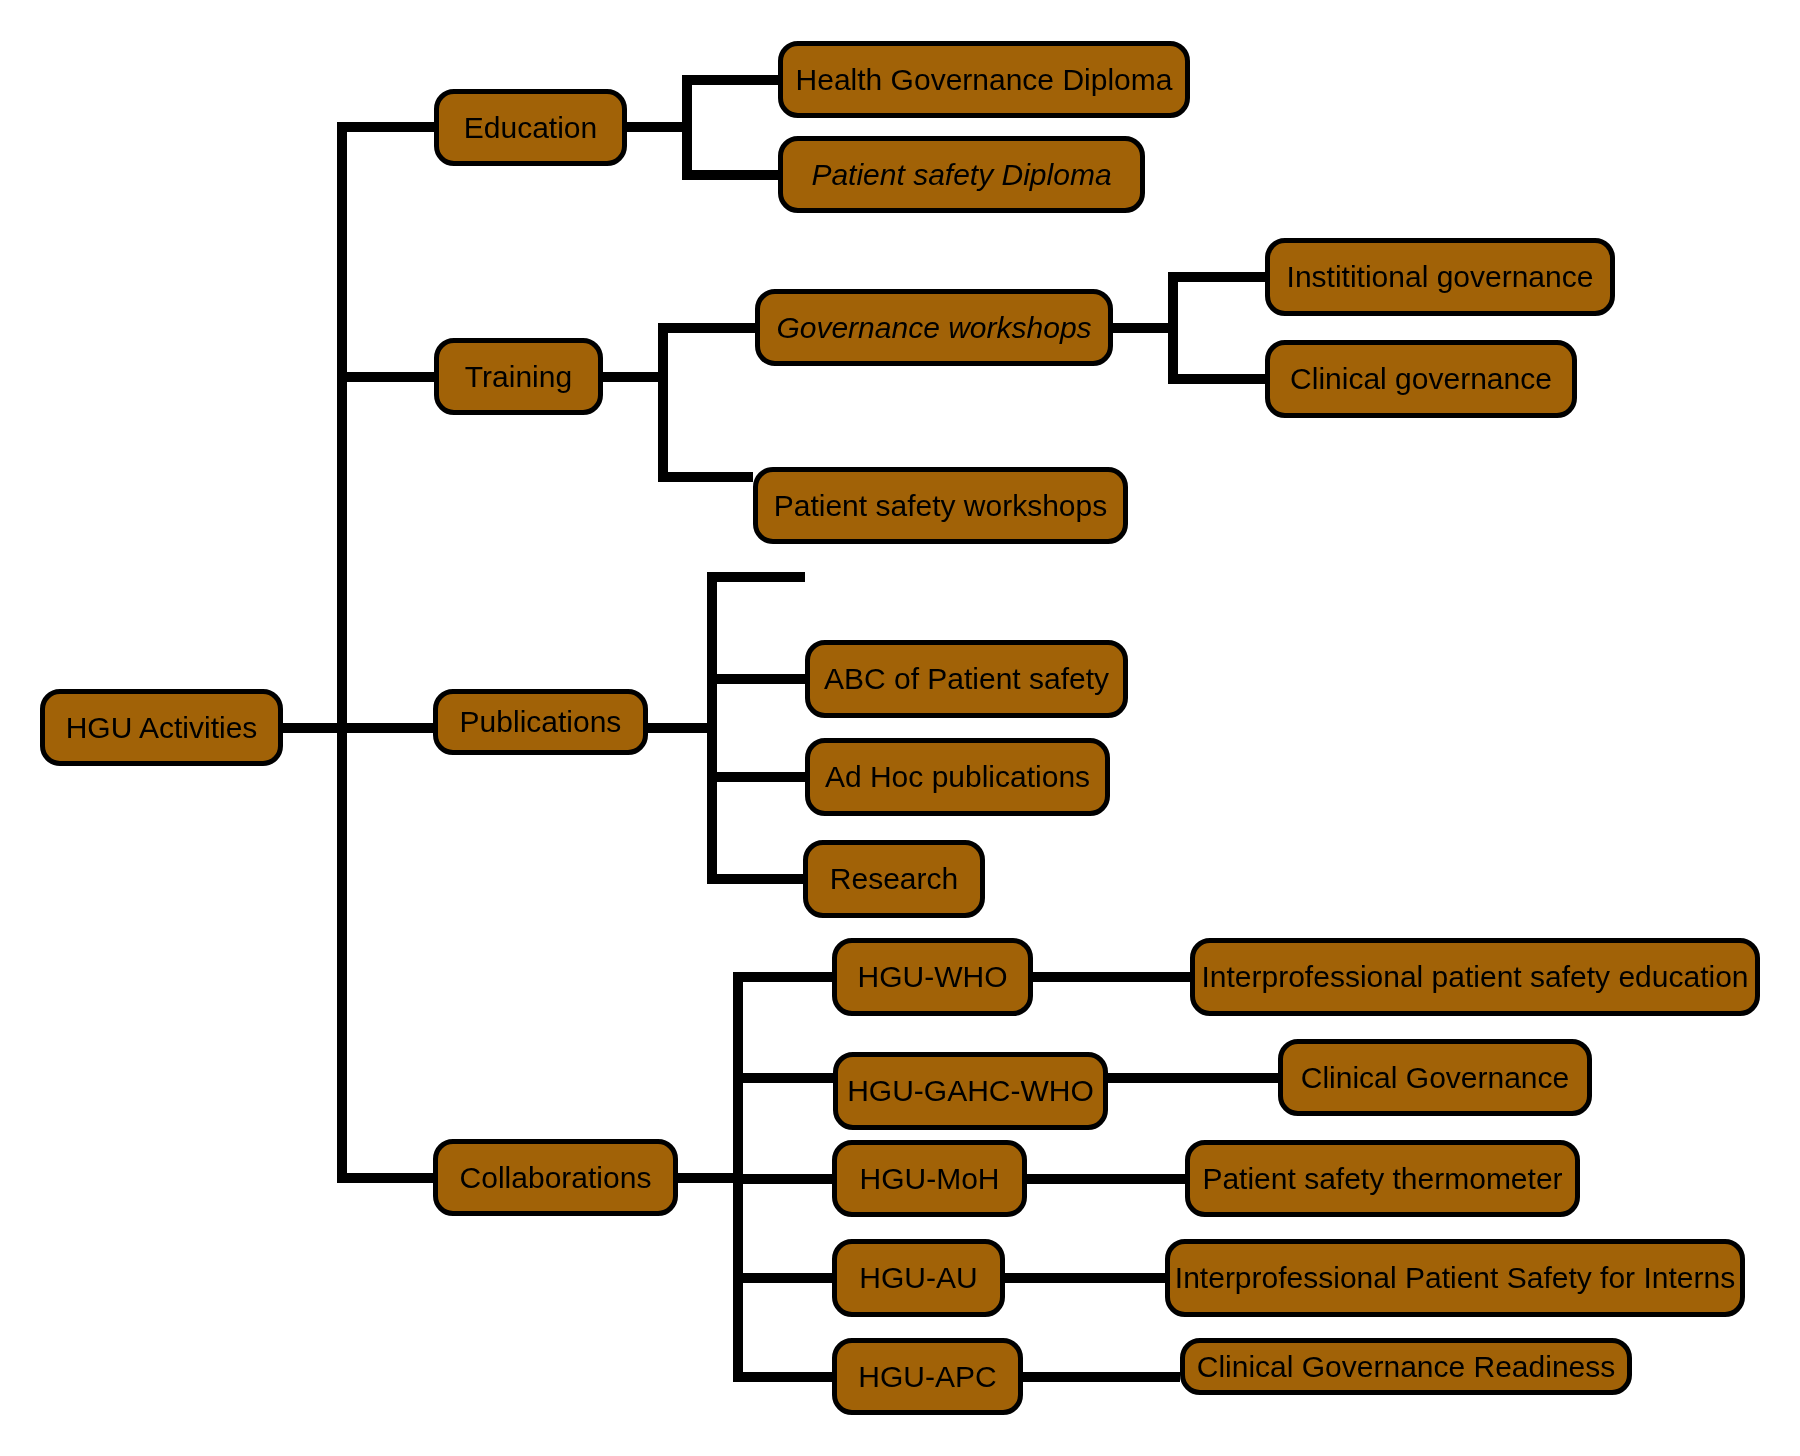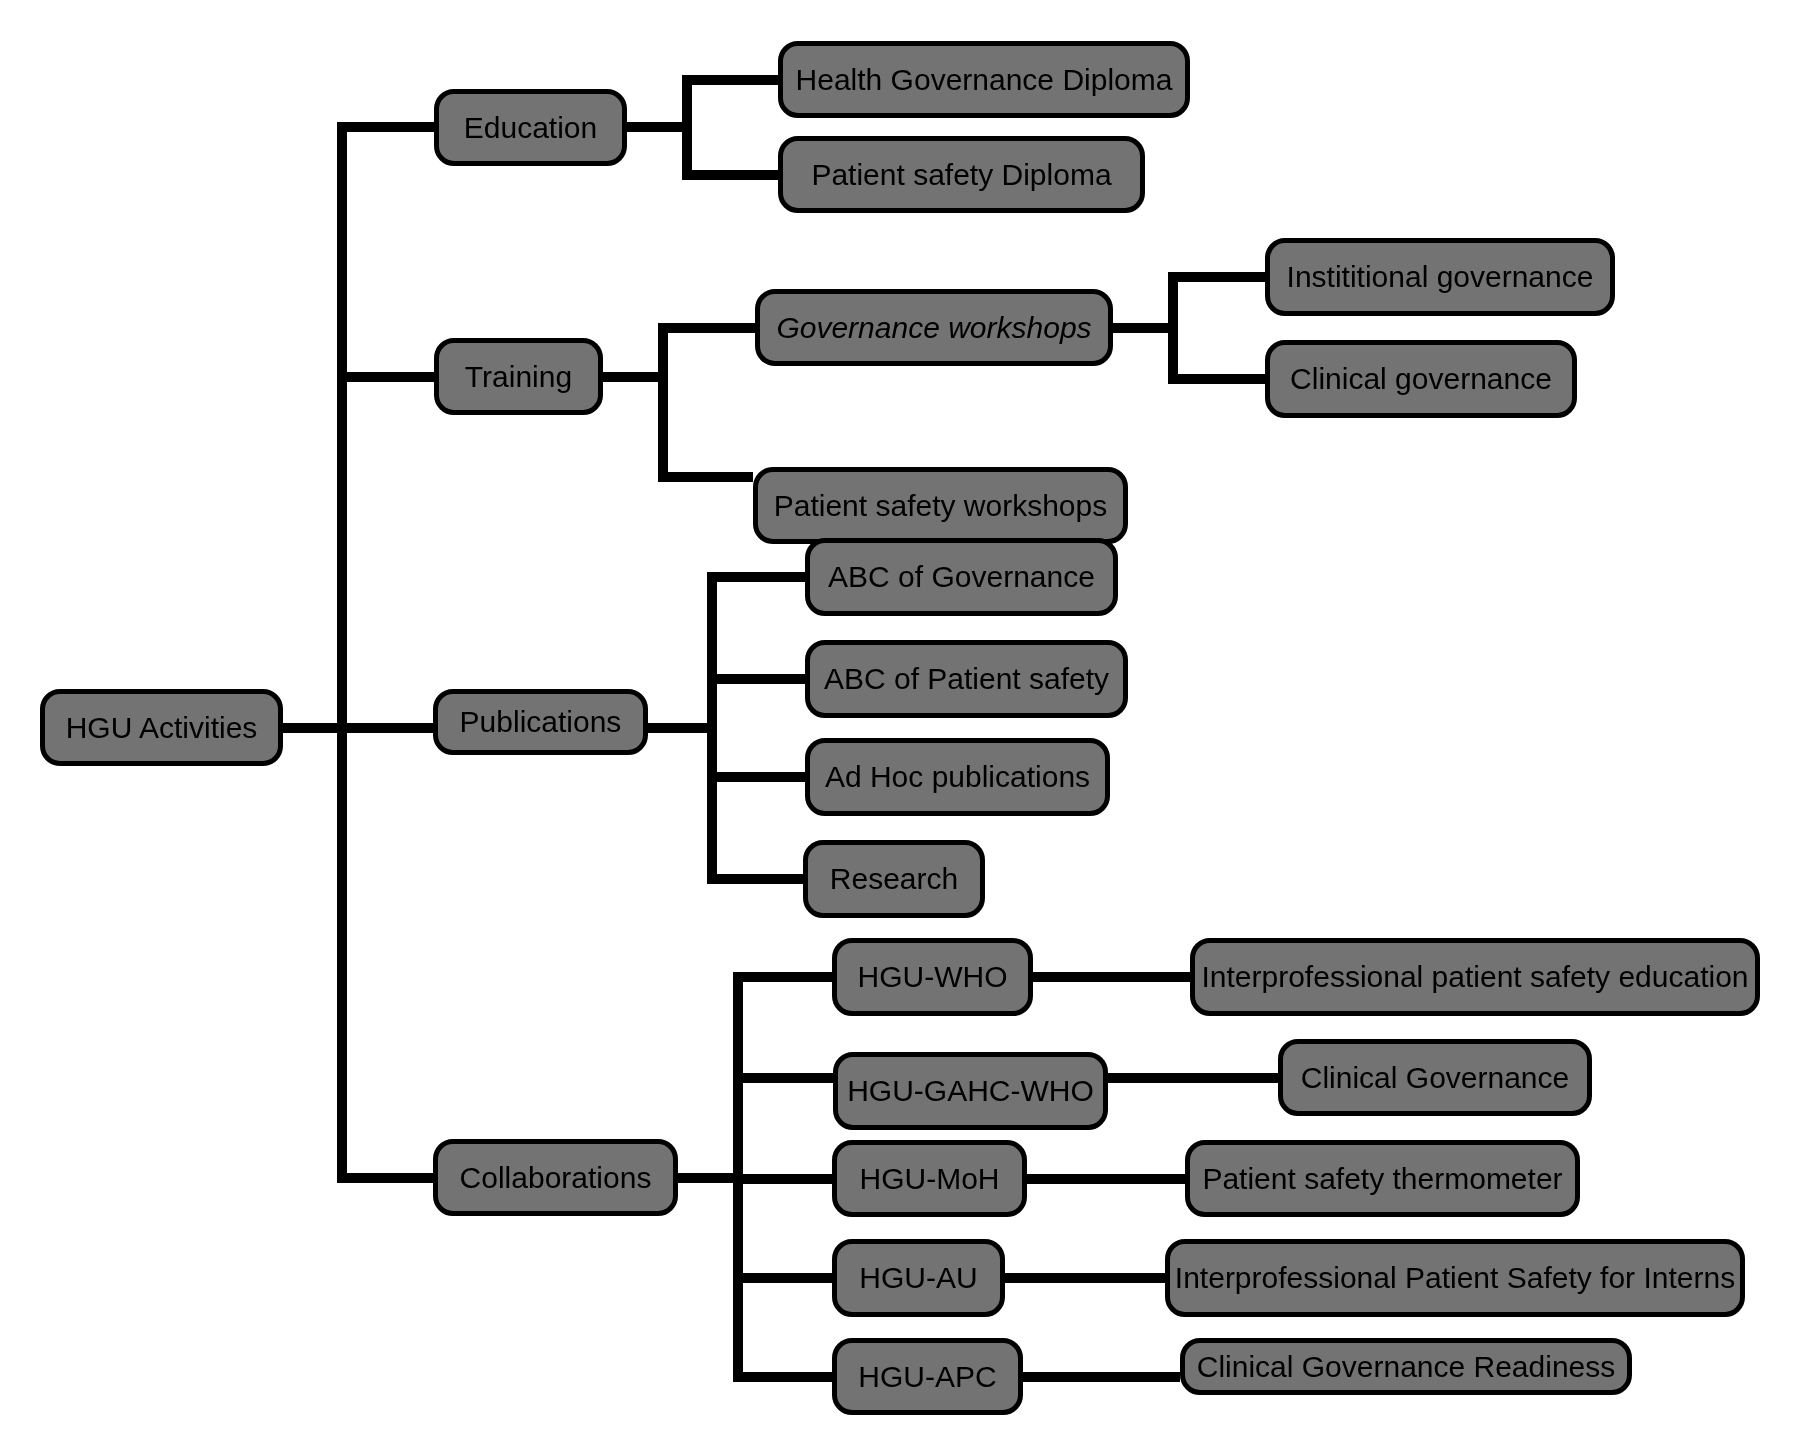--- a/index.html
+++ b/index.html
@@ -18,39 +18,39 @@
   #edges path {
     fill: none;
     stroke: #000000;
     stroke-width: 10;
     stroke-linecap: butt;
     stroke-linejoin: miter;
   }
   .node {
     position: absolute;
     box-sizing: border-box;
-    background: #737373;
+    background: #a16207;
     border: 5px solid #000000;
     border-radius: 20px;
     display: flex;
     align-items: center;
     justify-content: center;
     font-size: 30px;
     color: #000000;
     white-space: nowrap;
     line-height: 1;
   }
   
   .n-hgu      { left:  40px; top:  689px; width: 243px; height: 77px; }
   .n-edu      { left: 434px; top:   89px; width: 193px; height: 77px; }
   .n-trn      { left: 434px; top:  338px; width: 169px; height: 77px; }
   .n-pub      { left: 433px; top:  689px; width: 215px; height: 66px; }
   .n-col      { left: 433px; top: 1139px; width: 245px; height: 77px; }
   .n-hgd      { left: 778px; top:   41px; width: 412px; height: 77px; }
-  .n-psd      { left: 778px; top:  136px; width: 367px; height: 77px; }
+  .n-psd      { left: 778px; top:  136px; width: 367px; height: 77px; font-style: italic; }
   .n-gw       { left: 755px; top:  289px; width: 358px; height: 77px; font-style: italic; }
   .n-psw      { left: 753px; top:  438px; width: 375px; height: 77px; margin-top: 29px; }
   .n-inst     { left:1265px; top:  238px; width: 350px; height: 78px; }
   .n-clgv     { left:1265px; top:  340px; width: 312px; height: 78px; }
   .n-abcg     { left: 805px; top:  538px; width: 313px; height: 78px; }
   .n-abcp     { left: 805px; top:  640px; width: 323px; height: 78px; }
   .n-adhoc    { left: 805px; top:  738px; width: 305px; height: 78px; }
   .n-res      { left: 803px; top:  840px; width: 182px; height: 78px; }
   .n-who      { left: 832px; top:  938px; width: 201px; height: 78px; }
   .n-gahc     { left: 833px; top: 1039px; width: 275px; height: 78px; margin-top: 13px; }
@@ -97,21 +97,20 @@
   <div class="node n-col">Collaborations</div>
 
   <div class="node n-hgd">Health Governance Diploma</div>
   <div class="node n-psd">Patient safety Diploma</div>
 
   <div class="node n-gw">Governance workshops</div>
   <div class="node n-inst">Instititional governance</div>
   <div class="node n-clgv">Clinical governance</div>
   <div class="node n-psw">Patient safety workshops</div>
 
-  <div class="node n-abcg">ABC of Governance</div>
   <div class="node n-abcp">ABC of Patient safety</div>
   <div class="node n-adhoc">Ad Hoc publications</div>
   <div class="node n-res">Research</div>
 
   <div class="node n-who">HGU-WHO</div>
   <div class="node n-ipse">Interprofessional patient safety education</div>
   <div class="node n-gahc">HGU-GAHC-WHO</div>
   <div class="node n-cg2">Clinical Governance</div>
   <div class="node n-moh">HGU-MoH</div>
   <div class="node n-pst">Patient safety thermometer</div>

